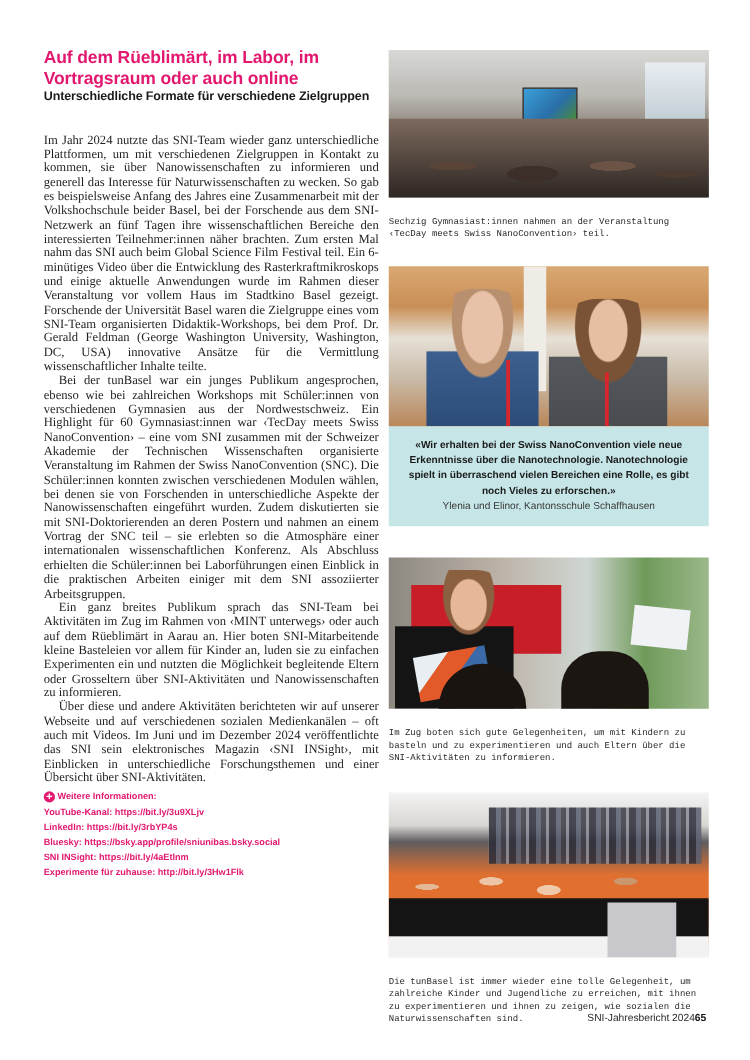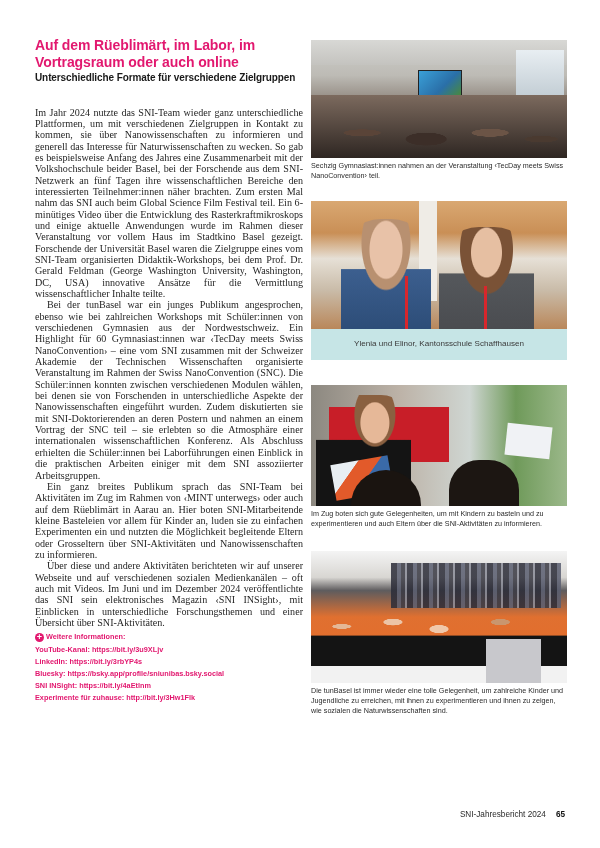--- a/index.html
+++ b/index.html
@@ -13,21 +13,21 @@
   .body-text p { margin: 0; }
   .body-text p.indent { text-indent: 12px; font-family: Liberation Serif, serif; }
 
   .more-info { margin-top: 3px; font-family: "Liberation Sans", sans-serif; font-weight: bold; font-size: 7.3px; line-height: 12.2px; color: #e2186f; }
   .more-info .head { display: flex; align-items: center; gap: 2px; }
   .plus-icon { display: inline-flex; width: 9px; height: 9px; border-radius: 50%; background: #e2186f; color: #ffffff; font-size: 9px; line-height: 9px; align-items: center; justify-content: center; font-weight: bold; }
   .more-info .link { display: block; }
 
   .right-col { position: absolute; left: 311px; top: 40px; width: 256px; }
   .photo { position: relative; width: 256px; overflow: hidden; }
-  .caption { font-family: Liberation Sans, sans-serif; font-size: 7.2px; line-height: 10px; color: #2a2a2a; margin-top: 3px; }
+  .caption { font-family: Liberation Mono, monospace; font-size: 7.2px; line-height: 10px; color: #2a2a2a; margin-top: 15px; }
 
   
   .photo1 { height: 118px; background: linear-gradient(180deg, #cfcfcb 0%, #bdbbb5 30%, #8a8077 55%, #4a3c34 80%, #3a2e28 100%); }
   .photo1 .ceiling { position: absolute; left: 0; top: 0; width: 256px; height: 25px; background: linear-gradient(180deg, #d8d8d5, #c4c3bf); }
   .photo1 .screen { position: absolute; left: 107px; top: 30px; width: 42px; height: 25px; background: linear-gradient(135deg, #3aa0d8, #2a6fa8 60%, #4a8a3a); border: 1px solid #222; }
   .photo1 .window { position: absolute; left: 205px; top: 10px; width: 48px; height: 60px; background: linear-gradient(180deg, #e8eef2, #b8c4cc); }
   .photo1 .crowd { position: absolute; left: 0; top: 55px; width: 256px; height: 63px; background: radial-gradient(ellipse at 20% 60%, #5a4438 0 18px, transparent 19px), radial-gradient(ellipse at 45% 70%, #3c2e28 0 20px, transparent 21px), radial-gradient(ellipse at 70% 60%, #6b5446 0 18px, transparent 19px), radial-gradient(ellipse at 90% 70%, #4a3a30 0 16px, transparent 17px), linear-gradient(180deg, #7c6a5e, #2e2622); }
 
   
   .photo2 { height: 128px; background: linear-gradient(180deg, #d9a872 0%, #c98f56 25%, #e6e0d6 45%, #c9bba8 70%, #b9875a 100%); }
@@ -49,21 +49,21 @@
   .photo3 .kid1 { position: absolute; left: 40px; top: 85px; width: 70px; height: 50px; border-radius: 35px 35px 0 0; background: #1a1410; }
   .photo3 .kid2 { position: absolute; left: 138px; top: 75px; width: 70px; height: 50px; border-radius: 30px 30px 0 0; background: #1c1612; }
   .photo3 .sign { position: absolute; left: 195px; top: 40px; width: 45px; height: 32px; background: #f0f2f5; transform: rotate(6deg); }
 
   
   .photo4 { height: 132px; margin-top: 22px; background: linear-gradient(180deg, #f4f4f4 0%, #d8d6d2 20%, #5e5c5e 30%, #e07030 50%, #e36d2c 75%, #efefef 100%); }
   .photo4 .crowd { position: absolute; left: 80px; top: 12px; width: 170px; height: 45px; background: repeating-linear-gradient(90deg, #2b2c38 0 6px, #5a5e70 6px 10px, #3a3a44 10px 14px, #8a8c98 14px 16px); opacity: 0.85; }
   .photo4 .girls { position: absolute; left: 0; top: 45px; width: 256px; height: 87px; background: radial-gradient(ellipse at 12% 35%, #e4b896 0 9px, transparent 10px), radial-gradient(ellipse at 32% 30%, #ecc4a6 0 9px, transparent 10px), radial-gradient(ellipse at 50% 38%, #f0c8aa 0 9px, transparent 10px), radial-gradient(ellipse at 74% 30%, #c9966e 0 9px, transparent 10px), linear-gradient(180deg, transparent 45%, #141414 46%, #141414 80%, #f2f2f2 81%); }
   .photo4 .jacket { position: absolute; left: 175px; top: 88px; width: 55px; height: 44px; background: #c8c8cc; }
 
-  .footer { position: absolute; right: 35px; top: 810px; font-family: "Liberation Sans", sans-serif; font-size: 8.2px; color: #2a2a2a; display: flex; gap: 10px; align-items: baseline; }
+  .footer { position: absolute; right: 35px; top: 810px; font-family: "Liberation Sans", sans-serif; font-size: 8.2px; color: #2a2a2a; display: flex; align-items: baseline; }
   .footer .page-num { font-weight: bold; color: #111; }
 </style>
 </head>
 <body>
 
 <div class="left-col">
   <h1 class="title-pink">Auf dem Rüeblimärt, im Labor, im Vortragsraum oder auch online</h1>
   <h2 class="title-black">Unterschiedliche Formate für verschiedene Zielgruppen</h2>
 
   <div class="body-text">
@@ -96,20 +96,21 @@
   <div class="caption">Sechzig Gymnasiast:innen nahmen an der Veranstaltung ‹TecDay meets Swiss NanoConvention› teil.</div>
 
   <div class="photo photo2" style="margin-top:20px;">
     <div class="pillar"></div>
     <div class="girl1"></div>
     <div class="girl2"></div>
     <div class="lanyard1"></div>
     <div class="lanyard2"></div>
   </div>
   <div class="quote-box">
+    <p class="quote-text">«Wir erhalten bei der Swiss NanoConvention viele neue Erkenntnisse über die Nanotechnologie. Nanotechnologie spielt in überraschend vielen Bereichen eine Rolle, es gibt noch Vieles zu erforschen.»</p>
     <p class="quote-author">Ylenia und Elinor, Kantonsschule Schaffhausen</p>
   </div>
 
   <div class="photo photo3">
     <div class="seat"></div>
     <div class="sign"></div>
     <div class="woman"></div>
     <div class="book"></div>
     <div class="kid1"></div>
     <div class="kid2"></div>

